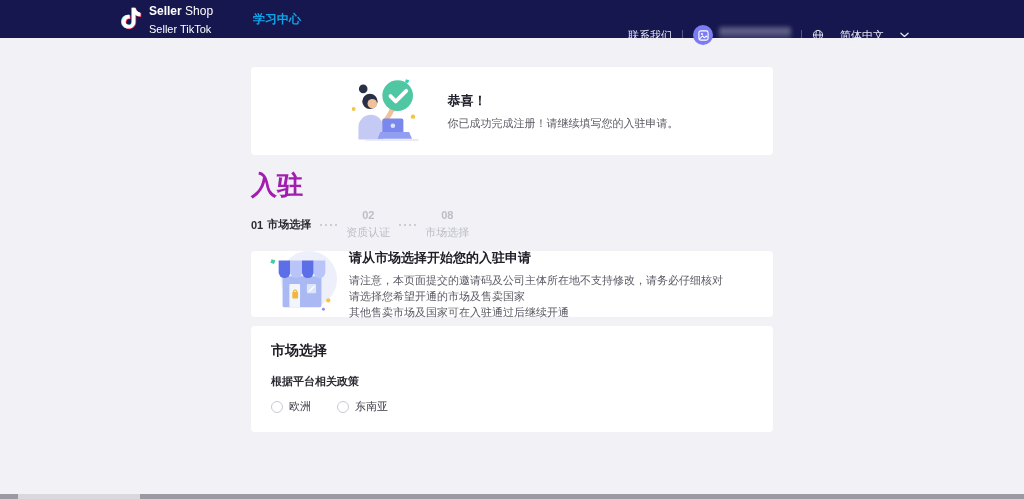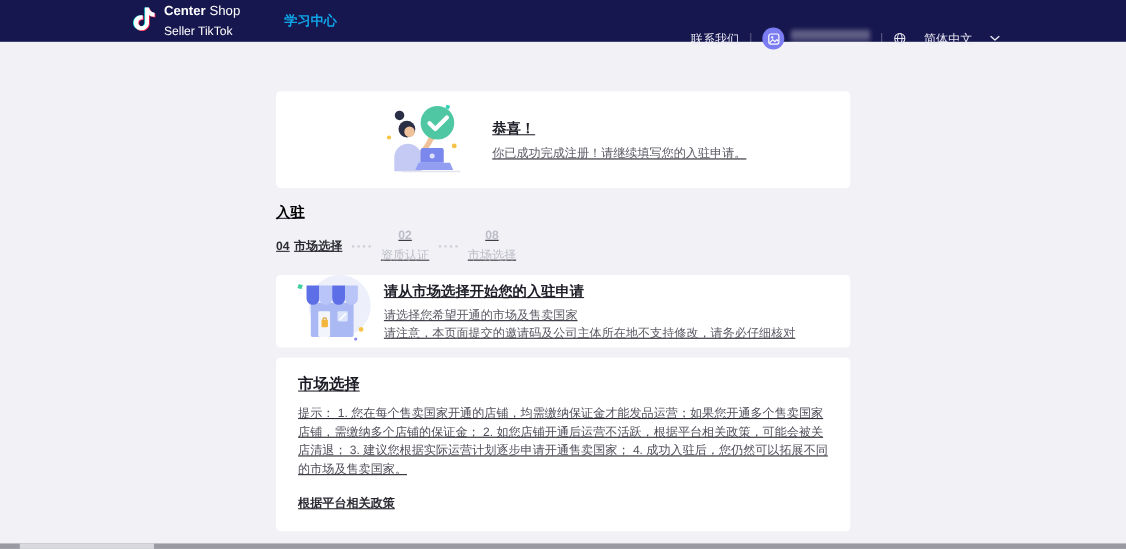--- a/index.html
+++ b/index.html
@@ -33,29 +33,29 @@
     width:20px; height:20px; border-radius:50%;
     background:#7c7cf2; display:flex; align-items:center; justify-content:center;
   }
   .blurred-name {
     width:72px; height:16px; border-radius:2px;
     background:linear-gradient(180deg, rgba(255,255,255,.30) 0 50%, rgba(255,255,255,.13) 50% 100%);
     filter:blur(2px);
   }
   .lang { display:flex; align-items:center; gap:16px; color:#e8e8f4; font-size:11px; cursor:pointer; }
   
-  .main { width:522px; margin:16px auto; padding-top:29px;text-decoration:underline; }
+  .main { width:522px; margin:0 auto; padding-top:29px; }
   .card { background:#fff; border-radius:4px; }
   
   .congrats { height:88px; display:flex; align-items:center; justify-content:center; gap:14px; }
   .congrats-text .title { font-size:13px; font-weight:bold; color:#20202a; margin-bottom:6px; }
   .congrats-text .subtitle { font-size:11px; color:#5a5a64; }
   
   .onboarding-head { margin-top:13px; }
-  .onboarding-title { font-size:13px; font-weight:bold; color:#000000; }
+  .onboarding-title { font-size:26px; font-weight:bold; color:#a21caf; }
   .steps { display:flex; align-items:center; gap:9px; margin-top:6px; font-size:11px; }
   .step { display:flex; gap:4px; align-items:center; }
   .step .num { font-weight:600; }
   .step .lbl { font-weight:bold; }
   .step.active { color:#2b2b33; }
   .step.inactive { color:#bdbdc7;flex-direction:column; }
   .step.inactive .lbl { font-weight:normal; }
   .dots { display:flex; gap:3px; align-items:center; }
   .dots i { width:2px; height:2px; background:#cdcdd6; display:block; }
   
@@ -93,21 +93,21 @@
     <span>
       <svg width="25" height="25" viewBox="0 0 48 48">
         <g>
           <path transform="translate(-1.4,0)" fill="#25f4ee" d="M33.5 5.5c.9 5 4.4 8.8 9.7 9.2v7c-3.7.1-7-1.1-9.7-3V32c0 7.3-5.9 13.2-13.2 13.2S7.1 39.3 7.1 32 13 18.8 20.3 18.8c.7 0 1.5.1 2.2.2v7.2a6 6 0 1 0 4.3 5.8V5.5h6.7z"></path>
           <path transform="translate(1.4,1.2)" fill="#fe2c55" d="M33.5 5.5c.9 5 4.4 8.8 9.7 9.2v7c-3.7.1-7-1.1-9.7-3V32c0 7.3-5.9 13.2-13.2 13.2S7.1 39.3 7.1 32 13 18.8 20.3 18.8c.7 0 1.5.1 2.2.2v7.2a6 6 0 1 0 4.3 5.8V5.5h6.7z"></path>
           <path fill="#ffffff" d="M33.5 5.5c.9 5 4.4 8.8 9.7 9.2v7c-3.7.1-7-1.1-9.7-3V32c0 7.3-5.9 13.2-13.2 13.2S7.1 39.3 7.1 32 13 18.8 20.3 18.8c.7 0 1.5.1 2.2.2v7.2a6 6 0 1 0 4.3 5.8V5.5h6.7z"></path>
         </g>
       </svg>
     </span>
     <span class="logo-text">
-      <span class="logo-line1"><b>Center</b> <span>Shop</span></span><br>
+      <span class="logo-line1"><b>Seller</b> <span>Shop</span></span><br>
       <span class="logo-line2">Seller TikTok</span>
     </span>
   </div>
 
   <div class="nav-menu-item">学习中心</div>
 
   <div class="nav-right">
     <span class="nav-link">联系我们</span>
     <span class="nav-divider"></span>
     <div class="account">
@@ -160,21 +160,21 @@
     <div class="congrats-text">
       <div class="title">恭喜！</div>
       <div class="subtitle">你已成功完成注册！请继续填写您的入驻申请。</div>
     </div>
   </div>
 
   <div class="onboarding-head">
     <div class="onboarding-title">入驻</div>
     <div class="steps">
       <div class="step active">
-        <span class="num">04</span>
+        <span class="num">01</span>
         <span class="lbl">市场选择</span>
       </div>
       <span class="dots">
           <i></i>
           <i></i>
           <i></i>
           <i></i>
         </span>
       <div class="step inactive">
         <span class="num">02</span>
@@ -207,28 +207,38 @@
         <rect x="30" y="46" width="6" height="7" rx="1" fill="#f2b63c"></rect>
         <path d="M31.2 46 a1.8 1.8 0 0 1 3.6 0" fill="none" stroke="#d99e26" stroke-width="1"></path>
         <rect x="45" y="38" width="9.5" height="9.5" rx="1" fill="#dde5fa"></rect>
         <line x1="47" y1="46" x2="53" y2="40" stroke="#ffffff" stroke-width="1.4"></line>
         <circle cx="67" cy="55" r="2.2" fill="#f6c344"></circle>
         <circle cx="62" cy="64" r="1.5" fill="#8a8af0"></circle>
       </svg>
     </span>
     <div class="intro-text">
       <div class="title">请从市场选择开始您的入驻申请</div>
+      <p>请注意，本页面提交的邀请码及公司主体所在地不支持修改，请务必仔细核对</p>
       <p>请选择您希望开通的市场及售卖国家</p>
-      <p>请注意，本页面提交的邀请码及公司主体所在地不支持修改，请务必仔细核对</p>
+      <p>其他售卖市场及国家可在入驻通过后继续开通</p>
     </div>
   </div>
 
   <div class="card market">
     <div class="market-title">市场选择</div>
-    <div class="market-tips">提示： 1. 您在每个售卖国家开通的店铺，均需缴纳保证金才能发品运营；如果您开通多个售卖国家店铺，需缴纳多个店铺的保证金； 2. 如您店铺开通后运营不活跃，根据平台相关政策，可能会被关店清退； 3. 建议您根据实际运营计划逐步申请开通售卖国家； 4. 成功入驻后，您仍然可以拓展不同的市场及售卖国家。</div>
     <div class="selection-label">根据平台相关政策</div>
+    <div class="radio-row">
+      <div class="radio-option">
+        <span class="radio-circle"></span>
+        <span class="lbl">欧洲</span>
+      </div>
+      <div class="radio-option">
+        <span class="radio-circle"></span>
+        <span class="lbl">东南亚</span>
+      </div>
+    </div>
   </div>
 
 </div>
 
 <div class="hscrollbar">
   <div class="thumb"></div>
 </div>
 
 </body></html>

